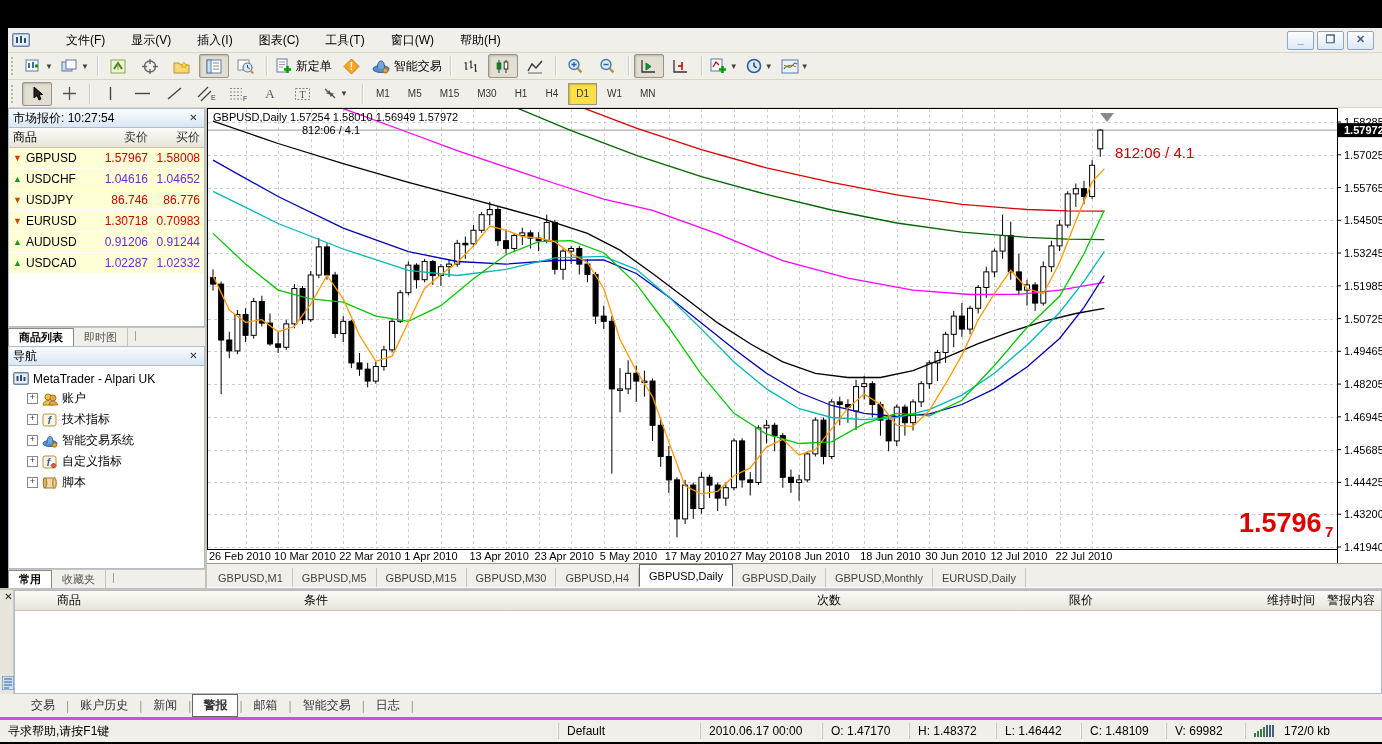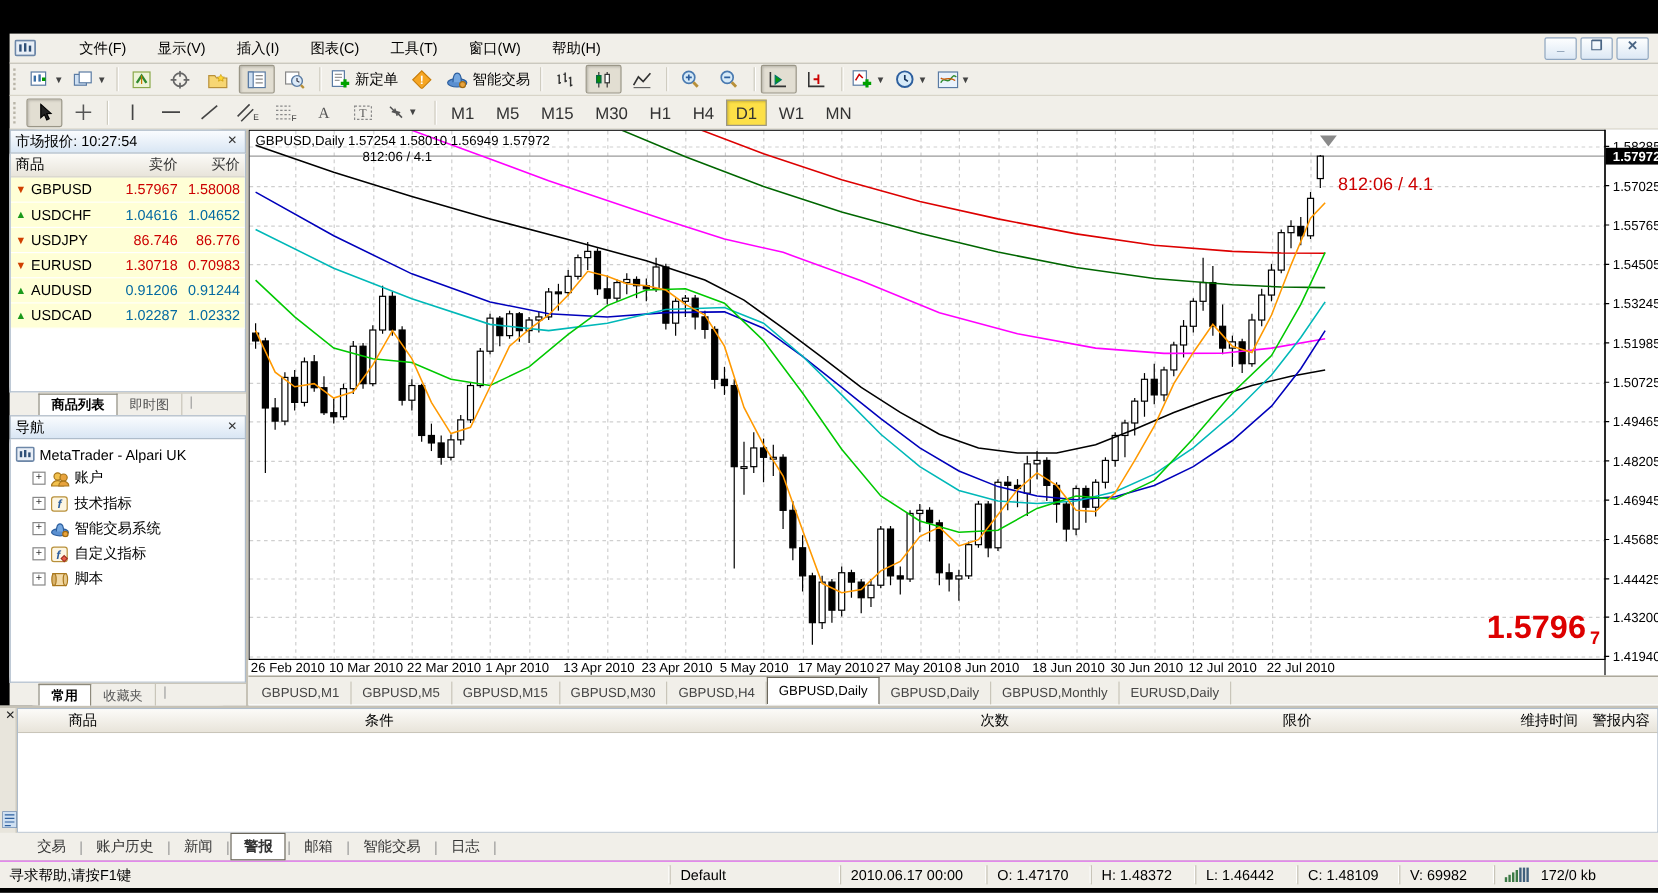--- a/index.html
+++ b/index.html
@@ -15,40 +15,40 @@
   
   .toolbar{background:#f1efe9;display:flex;align-items:center;border-bottom:1px solid #d8d4c8;}
   .tb1{height:26px;}
   .tb2{height:27px;}
   .grip{width:5px;height:18px;margin:0 3px;border-left:2px dotted #b9b5a8;}
   .tbtn{height:22px;min-width:24px;display:flex;align-items:center;justify-content:center;padding:0 2px;margin:0 1px;border:1px solid transparent;border-radius:2px;}
   .tbtn.pressed{border:1px solid #9a9687;background:#e2ded2;box-shadow:inset 1px 1px 2px rgba(0,0,0,.18);}
   .tbtn .lbl{margin-left:4px;font-size:12px;}
   .drop{font-size:8px;color:#444;margin-left:2px;}
   .sep{width:1px;height:20px;background:#cfccc0;margin:0 4px;box-shadow:1px 0 0 #fff;}
-  .tfbtn{height:20px;padding:0 7px;font-size:14px;color:#333;display:flex;align-items:center;border:1px solid transparent;margin:0 1px;}
+  .tfbtn{height:20px;padding:0 7px;font-size:10px;color:#333;display:flex;align-items:center;border:1px solid transparent;margin:0 1px;}
   .tfbtn.pressed{border:1px solid #9a9687;background:#fde047;box-shadow:inset 1px 1px 2px rgba(0,0,0,.2);}
   
   .main{display:flex;height:480px;background:#f1efe9;}
   .leftcol{width:197px;display:flex;flex-direction:column;border-right:2px solid #c6c2b6;}
   .panel{background:#f1efe9;display:flex;flex-direction:column;border-radius:24px;}
   .panel-title{height:18px;background:linear-gradient(#fafcfe,#d9e6f4);border:1px solid #aebccb;display:flex;align-items:center;padding:0 4px;font-size:12px;position:relative;}
   .panel-close{position:absolute;right:3px;top:2px;width:13px;height:13px;text-align:center;line-height:12px;font-size:10px;color:#333;border:1px solid transparent;}
-  .panel-tabs{height:18px;display:flex;align-items:stretch;background:#f1efe9;border-top:1px solid #c9c5b9;font-size:11px;margin-left:24px;}
+  .panel-tabs{height:18px;display:flex;align-items:stretch;background:#f1efe9;border-top:1px solid #c9c5b9;font-size:11px;}
   .ptab{padding:1px 10px;display:flex;align-items:center;color:#555;border-right:1px solid #c9c5b9;}
   .ptab.active{background:#fff;border:1px solid #8e8a7c;border-bottom:none;color:#000;font-weight:bold;}
   
   .mw-table{flex:1;background:#fff;border:1px solid #aebccb;border-top:none;overflow:hidden;}
   .mw-head{display:flex;height:19px;background:linear-gradient(#fcfbf8,#e8e4da);border-bottom:1px solid #c9c5b9;align-items:center;}
   .mw-row{display:flex;height:20px;align-items:center;background:#ffffd6;border-bottom:1px solid #fff;}
   .mw-c1{width:86px;padding-left:4px;display:flex;align-items:center;gap:4px;}
   .mw-c2{width:52px;text-align:right;padding-right:4px;}
   .mw-c3{width:49px;text-align:right;padding-right:4px;}
   .arr{font-size:9px;line-height:9px;}
-  .price-up{color:#0369a1;}
+  .price-up{color:#6d28d9;}
   .price-down{color:#cc0000;}
   
   .nav-body{flex:1;background:#fff;border:1px solid #aebccb;border-top:none;padding:3px 0 0 4px;overflow:hidden;}
   .nav-root{display:flex;align-items:center;gap:4px;height:19px;font-size:12px;}
   .nav-item{display:flex;align-items:center;gap:4px;height:21px;font-size:12px;padding-left:14px;position:relative;}
   .expander{width:9px;height:9px;border:1px solid #888;background:#fff;font-size:9px;line-height:7px;text-align:center;color:#333;}
   .nicon{width:16px;height:14px;display:inline-block;}
   
   .chartcol{flex:1;position:relative;background:#fff;}
   .chart-tabsrow{position:absolute;left:0;right:0;top:455px;height:23px;background:#f1efe9;border-top:1px solid #9b9788;display:flex;align-items:flex-end;padding-left:2px;}
@@ -62,21 +62,21 @@
   .term-stripicon{position:absolute;bottom:4px;left:2px;}
   .term-table{flex:1;background:#fff;border:1px solid #aebccb;display:flex;flex-direction:column;}
   .term-head{height:19px;display:flex;align-items:center;background:linear-gradient(#fcfbf8,#e8e4da);border-bottom:1px solid #c9c5b9;font-size:12px;}
   .th{padding:0 6px;white-space:nowrap;}
   .term-body{flex:1;background:#fff;}
   .term-tabs{height:23px;display:flex;align-items:center;padding-left:20px;font-size:12px;color:#333;background:#f1efe9;}
   .ttab{padding:2px 10px;margin:0 1px;}
   .ttab.active{background:#fff;border:1px solid #6b675b;font-weight:bold;}
   .tsep{color:#999;}
   
-  .statusbar{height:22px;background:#f1efe9;border-top:1px solid #d946ef;display:flex;align-items:center;font-size:12px;}
+  .statusbar{height:22px;background:#f1efe9;border-top:3px solid #d946ef;display:flex;align-items:center;font-size:12px;}
   .seg{height:16px;display:flex;align-items:center;padding:0 8px;border-left:1px solid #c9c5b9;box-shadow:-2px 0 0 -1px #fff;white-space:nowrap;}
   .seg.first{border-left:none;flex:1;}
   .bars{display:flex;align-items:flex-end;gap:1px;height:12px;}
   .bars i{width:2px;background:#3c7a46;display:block;}
   .bars i.b{background:#40607c;}
 </style>
 </head>
 <body>
 
 <div class="titlebar"></div>

